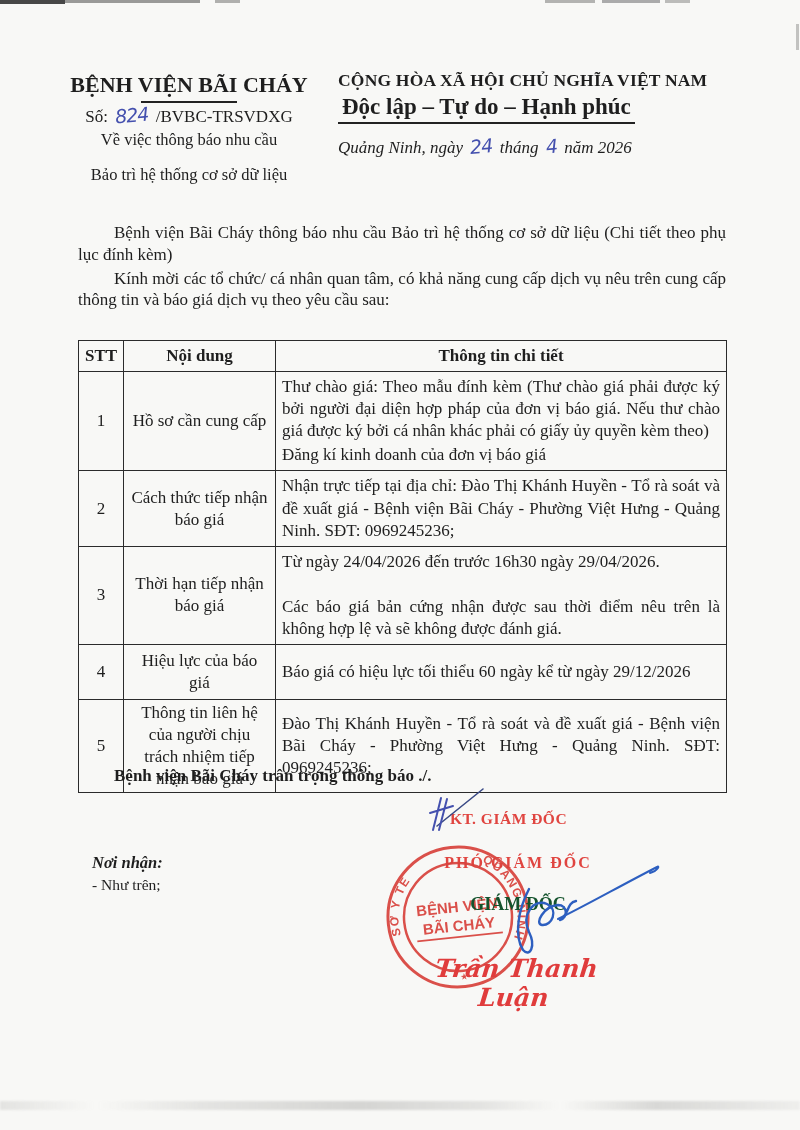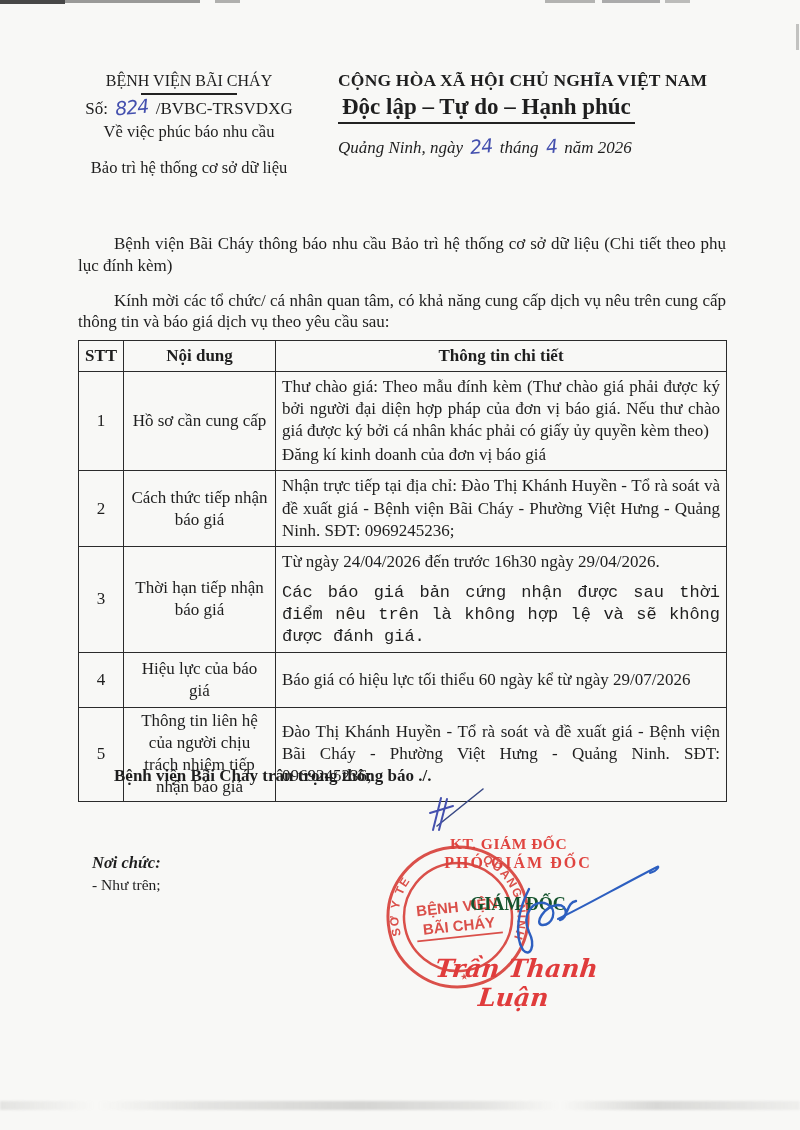--- a/index.html
+++ b/index.html
@@ -8,56 +8,56 @@
     background:#f8f8f6;
     font-family:"Liberation Serif", serif;
     color:#1e1e1e;
     position:relative;
     overflow:hidden;
   }
   .abs{position:absolute;}
   
   .hdr-left{left:58px;top:70px;width:262px;text-align:center;line-height:1.25;}
   .hdr-left .agency{font-size:17px;}
-  .hdr-left .unit{font-size:16px;font-weight:normal;margin-top:1px;}
+  .hdr-left .unit{font-size:22px;font-weight:bold;margin-top:1px;}
   .hdr-left .unit-underline{width:96px;height:2px;background:#222;margin:2px auto 3px auto;}
   .hdr-left .so-line{font-size:17px;margin-top:1px;}
   .hdr-left .subject{font-size:16.5px;margin-top:2px;line-height:1.3;}
   .hdr-right{left:338px;top:70px;width:404px;text-align:left;}
   .hdr-right .country{font-size:17.5px;font-weight:bold;letter-spacing:.2px;}
   .hdr-right .motto{display:inline-block;font-size:23px;font-weight:bold;
       border-bottom:2px solid #222;padding:0 4px 2px 4px;margin-top:3px;}
   .hdr-right .dateline{font-size:17px;font-style:italic;margin-top:13px;}
   .handwrite{font-family:"DejaVu Sans",sans-serif;color:#4450ae;font-style:italic;
       display:inline-block;transform:rotate(-5deg);font-size:19px;line-height:1;
       letter-spacing:-1px;padding:0 3px;}
   
   .content{left:78px;top:220px;width:648px;font-size:17px;line-height:1.28;}
   .salutation{text-align:center;margin:0 60px 4px 0;}
-  .content p.par{margin:13px 0;text-indent:36px;text-align:justify;}
+  .content p.par{margin:2px 0;text-indent:36px;text-align:justify;}
   
   table.doc{left:78px;top:340px;width:648px;position:absolute;border-collapse:collapse;
       font-size:17px;line-height:1.3;table-layout:fixed;}
   table.doc col.c1{width:45px;} table.doc col.c2{width:152px;} table.doc col.c3{width:451px;}
   table.doc th,table.doc td{border:1.6px solid #2b2b2b;padding:2px 6px;vertical-align:middle;}
   table.doc th{font-weight:bold;text-align:center;padding:4px 2px;}
   td.stt{text-align:center;}
   td.topic{text-align:center;line-height:1.3;padding:4px 4px;}
   td.detail{text-align:justify;padding:3px 9px;}
   td.detail p{margin:2px 0;}
-  td.detail p.gap{margin-top:9px;font-family:Liberation Mono, monospace;}
+  td.detail p.gap{margin-top:23px;}
   tr.r4 td{height:50px;}
   
   .closing{left:78px;top:766px;width:648px;font-size:17px;text-indent:36px;font-weight:bold;}
   .recipients{left:92px;top:852px;width:260px;font-size:16px;line-height:1.3;}
   .recipients .title{font-weight:bold;font-style:italic;font-size:16.5px;}
   .recipients .item{font-size:15.5px;margin-top:2px;}
   .recipients .item2{font-size:16.5px;}
   
-  .kt-title{left:436px;top:835px;width:145px;text-align:center;color:#e04540;
+  .kt-title{left:436px;top:810px;width:145px;text-align:center;color:#e04540;
       font-weight:bold;font-size:15.5px;letter-spacing:.5px;z-index:4;}
   .deputy-title{left:432px;top:854px;width:172px;text-align:center;color:#e04540;
       font-weight:bold;font-size:16px;letter-spacing:2px;z-index:4;}
   .printed-title{left:452px;top:851px;width:132px;text-align:center;color:#14532d;
       font-weight:bold;font-size:18px;z-index:6;margin-top:43px;}
   .signer-name{left:410px;top:954px;width:210px;text-align:center;color:#e03c3c;
       font-weight:bold;font-style:italic;font-size:25px;z-index:6;
       font-family:"DejaVu Serif",serif;transform:skewX(-6deg);}
   .stamp-svg{left:383px;top:842px;z-index:5;transform:rotate(-6deg);opacity:.92;}
   .sig-svg{left:410px;top:768px;z-index:7;}
@@ -81,21 +81,21 @@
 <div class="art edge-bottom"></div>
 
 <div class="abs hdr-left">
   <div class="unit">BỆNH VIỆN BÃI CHÁY</div>
   <div class="unit-underline"></div>
   <div class="so-line">
     <span>Số:</span>
     <span class="handwrite">824</span>
     <span>/BVBC-TRSVDXG</span>
   </div>
-  <div class="subject">Về việc phúc báo nhu cầu</div>
+  <div class="subject">Về việc thông báo nhu cầu</div>
   <div class="subject" style="margin-top:14px;">Bảo trì hệ thống cơ sở dữ liệu</div>
 </div>
 
 <div class="abs hdr-right">
   <div class="country">CỘNG HÒA XÃ HỘI CHỦ NGHĨA VIỆT NAM</div>
   <div><span class="motto">Độc lập – Tự do – Hạnh phúc</span></div>
   <div class="dateline">
     <span>Quảng Ninh, ngày</span>
     <span class="handwrite">24</span>
     <span>tháng</span>
@@ -141,37 +141,37 @@
     <td class="topic">Thời hạn tiếp nhận báo giá</td>
     <td class="detail">
       <p>Từ ngày 24/04/2026 đến trước 16h30 ngày 29/04/2026.</p>
       <p class="gap">Các báo giá bản cứng nhận được sau thời điểm nêu trên là không hợp lệ và sẽ không được đánh giá.</p>
     </td>
   </tr>
   <tr class="r4">
     <td class="stt">4</td>
     <td class="topic">Hiệu lực của báo giá</td>
     <td class="detail">
-      <p>Báo giá có hiệu lực tối thiểu 60 ngày kể từ ngày 29/07/2026</p>
+      <p>Báo giá có hiệu lực tối thiểu 60 ngày kể từ ngày 29/12/2026</p>
     </td>
   </tr>
   <tr>
     <td class="stt">5</td>
     <td class="topic">Thông tin liên hệ của người chịu trách nhiệm tiếp nhận báo giá</td>
     <td class="detail">
       <p>Đào Thị Khánh Huyền - Tổ rà soát và đề xuất giá - Bệnh viện Bãi Cháy - Phường Việt Hưng - Quảng Ninh. SĐT: 0969245236;</p>
     </td>
   </tr>
 </tbody>
   </table>
 
 <div class="abs closing">Bệnh viện Bãi Cháy trân trọng thông báo ./.</div>
 
 <div class="abs recipients">
-  <div class="title">Nơi chức:</div>
+  <div class="title">Nơi nhận:</div>
   <div class="item">- Như trên;</div>
 </div>
 
 <div class="abs kt-title">KT. GIÁM ĐỐC</div>
 <div class="abs deputy-title">PHÓ GIÁM ĐỐC</div>
 <div class="abs printed-title">GIÁM ĐỐC</div>
 <div class="abs signer-name">Trần Thanh Luận</div>
 
 <svg class="abs stamp-svg" width="150" height="150" viewBox="0 0 150 150">
   <circle cx="75" cy="75" r="70" fill="none" stroke="#d8423c" stroke-width="3"></circle>

